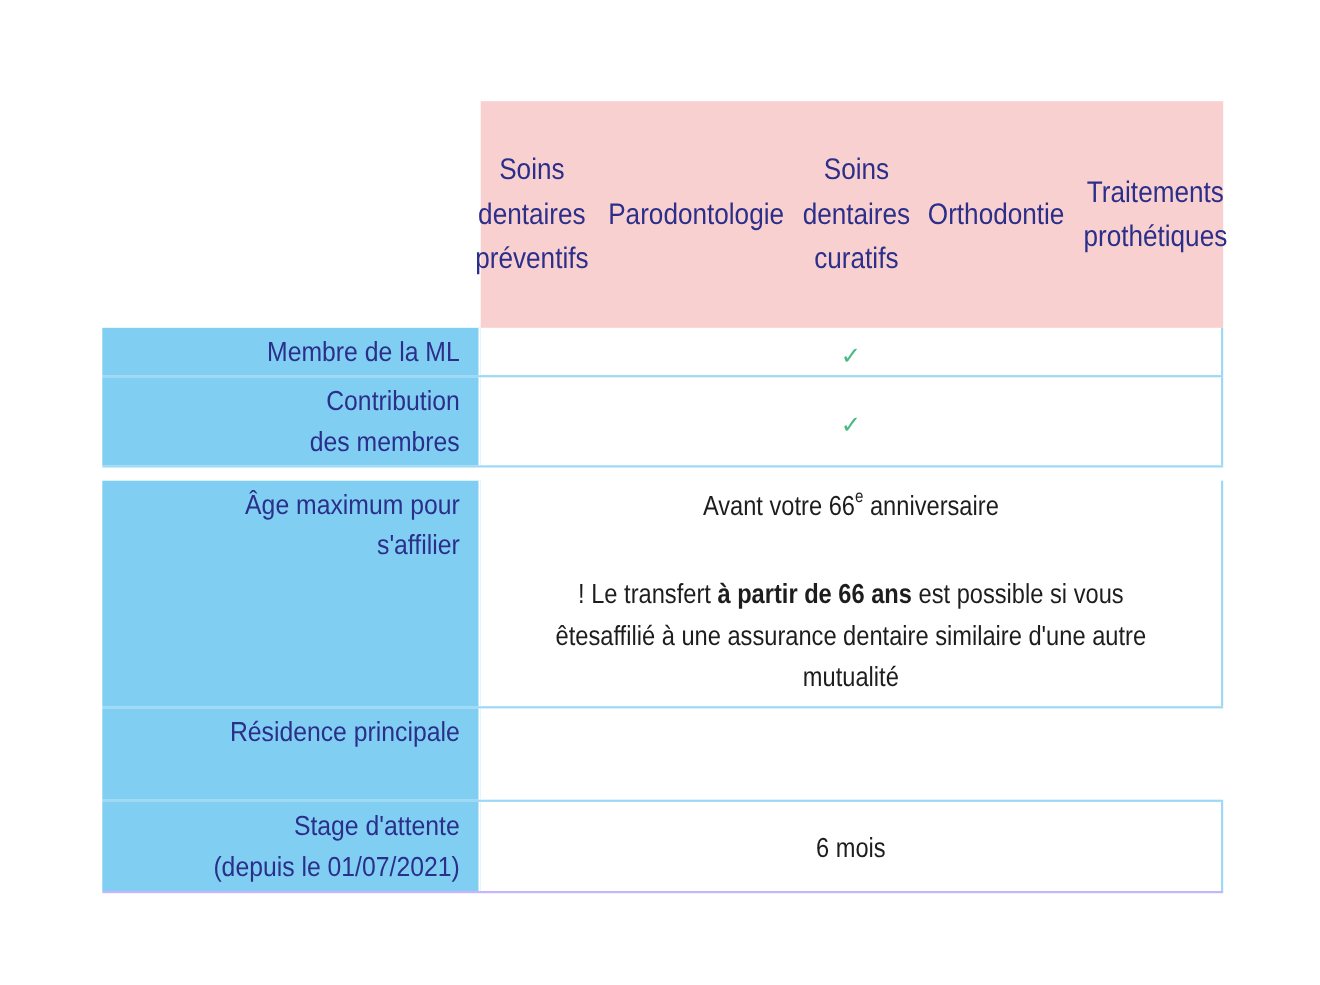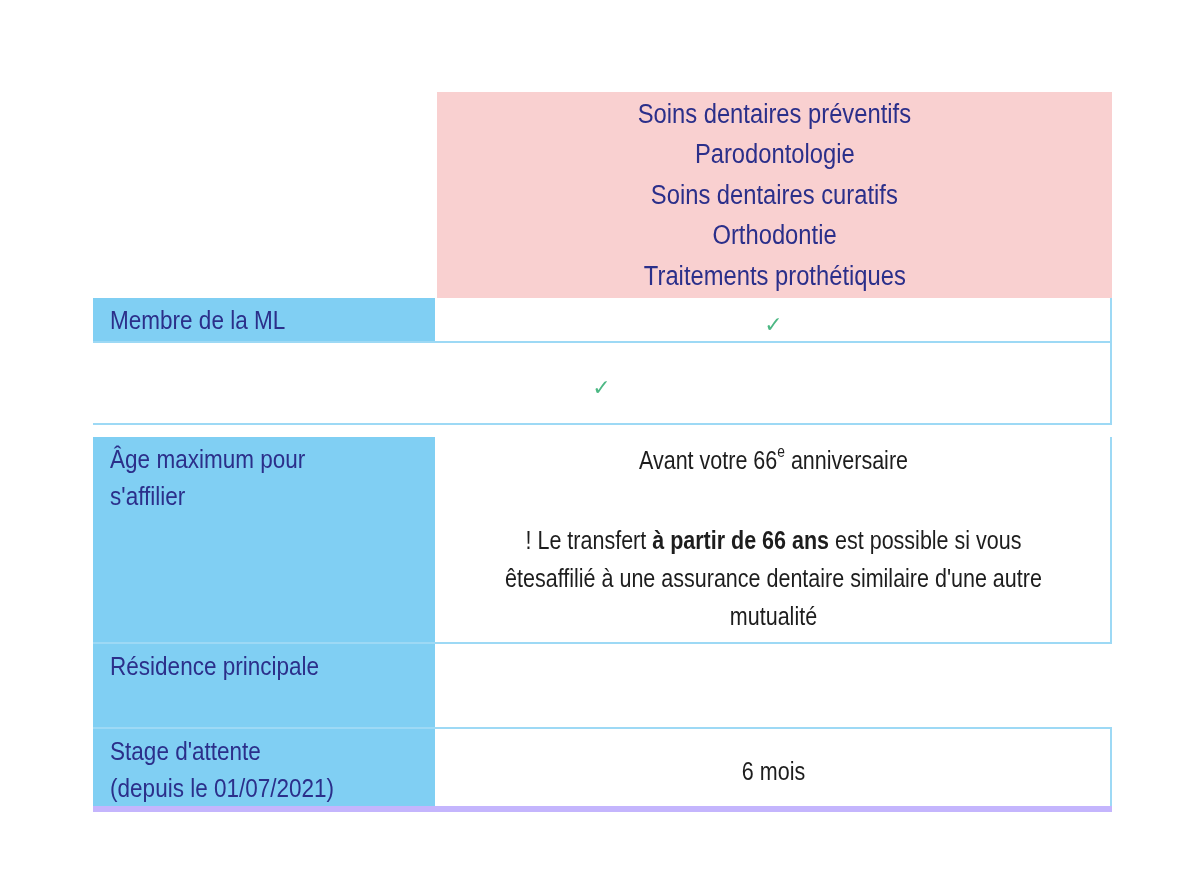--- a/index.html
+++ b/index.html
@@ -15,21 +15,21 @@
       font-family: "Liberation Sans", "DejaVu Sans", sans-serif;
     }
     .header-cell {
       position: absolute;
       left: 437px;
       top: 92px;
       width: 675px;
       height: 206px;
       background: #f9d0d0;
       display: flex;
-      flex-direction: column;
+      flex-direction: row;
       align-items: center;
       justify-content: center;
       color: #2b2f8a;
       font-size: 27px;
       line-height: 40.5px;
     }
     .header-cell span {
       display: block;
       text-align: center;
       transform: scaleX(0.88);
@@ -39,30 +39,30 @@
       left: 93px;
       top: 298px;
       width: 1019px;
     }
     .row {
       display: flex;
       border-bottom: 2px solid #9dd9f5;
       box-sizing: border-box;
     }
     .row:last-child {
-      border-bottom: 6px solid #c4b5fd;
+      border-bottom: 2px solid #c4b5fd;
     }
     .label-cell {
       width: 344px;
       flex: 0 0 344px;
       background: #80cff3;
       color: #2b2f8a;
       font-size: 25px;
       line-height: 37px;
-      text-align: left;
+      text-align: right;
       box-sizing: border-box;
       padding-top: 4px;
       border-right: 2px solid #ffffff;
     }
     .label-cell span { display: block; transform: scaleX(0.9); }
     .value-cell {
       flex: 1;
       color: #1d1d1d;
       font-size: 25px;
       line-height: 38px;
@@ -105,20 +105,24 @@
   <div class="row r1">
     <div class="label-cell">
       <span>Membre de la ML</span>
     </div>
     <div class="value-cell">
       <span class="check">✓</span>
     </div>
   </div>
 
   <div class="row r2">
+    <div class="label-cell">
+      <span>Contribution</span>
+      <span>des membres</span>
+    </div>
     <div class="value-cell">
       <span class="check">✓</span>
     </div>
   </div>
 
   <div class="row r3">
     <div class="label-cell">
       <span>Âge maximum pour</span>
       <span>s'affilier</span>
     </div>

